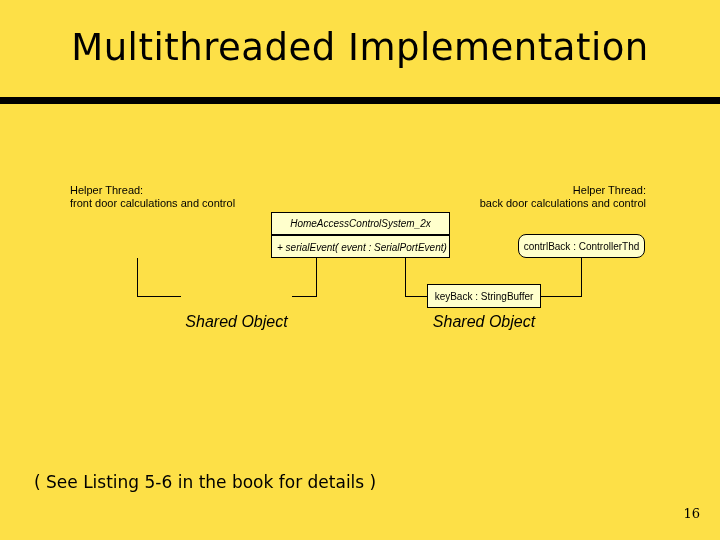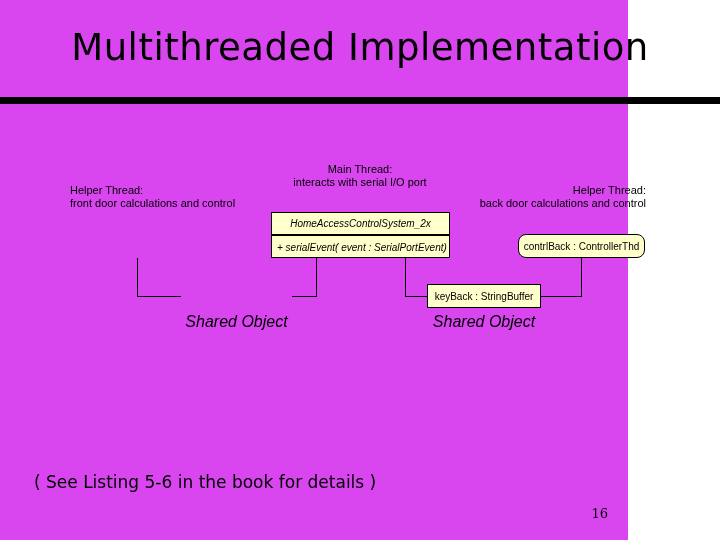--- a/index.html
+++ b/index.html
@@ -8,23 +8,23 @@
   }
   body {
     width: 720px;
     height: 540px;
     background: #ffffff;
     font-family: "Liberation Sans", sans-serif;
     overflow: hidden;
   }
   #slide {
     position: relative;
-    width: 628px;
+    width: 720px;
     height: 540px;
-    background: #d946ef;
+    background: #fde047;
   }
 
   
   .slide-title {
     position: absolute;
     left: 0;
     top: 26px;
     width: 720px;
     text-align: center;
     font-family: "DejaVu Sans", sans-serif;
@@ -157,22 +157,20 @@
 
 <div id="slide">
 
   <div class="slide-title">Multithreaded Implementation</div>
 
   <div class="title-rule"></div>
 
   <div class="annot annot-left">Helper Thread:
 front door calculations and control</div>
 
-  <div class="annot annot-mid">Main Thread:
-interacts with serial I/O port</div>
 
   <div class="annot annot-right">Helper Thread:
 back door calculations and control</div>
 
   <div class="line line-v" id="line-front-ctrl-v"></div>
   <div class="line line-h" id="line-front-ctrl-h"></div>
   <div class="line line-v" id="line-front-main-v"></div>
   <div class="line line-h" id="line-front-main-h"></div>
   <div class="line line-v" id="line-back-main-v"></div>
   <div class="line line-h" id="line-back-main-h"></div>

